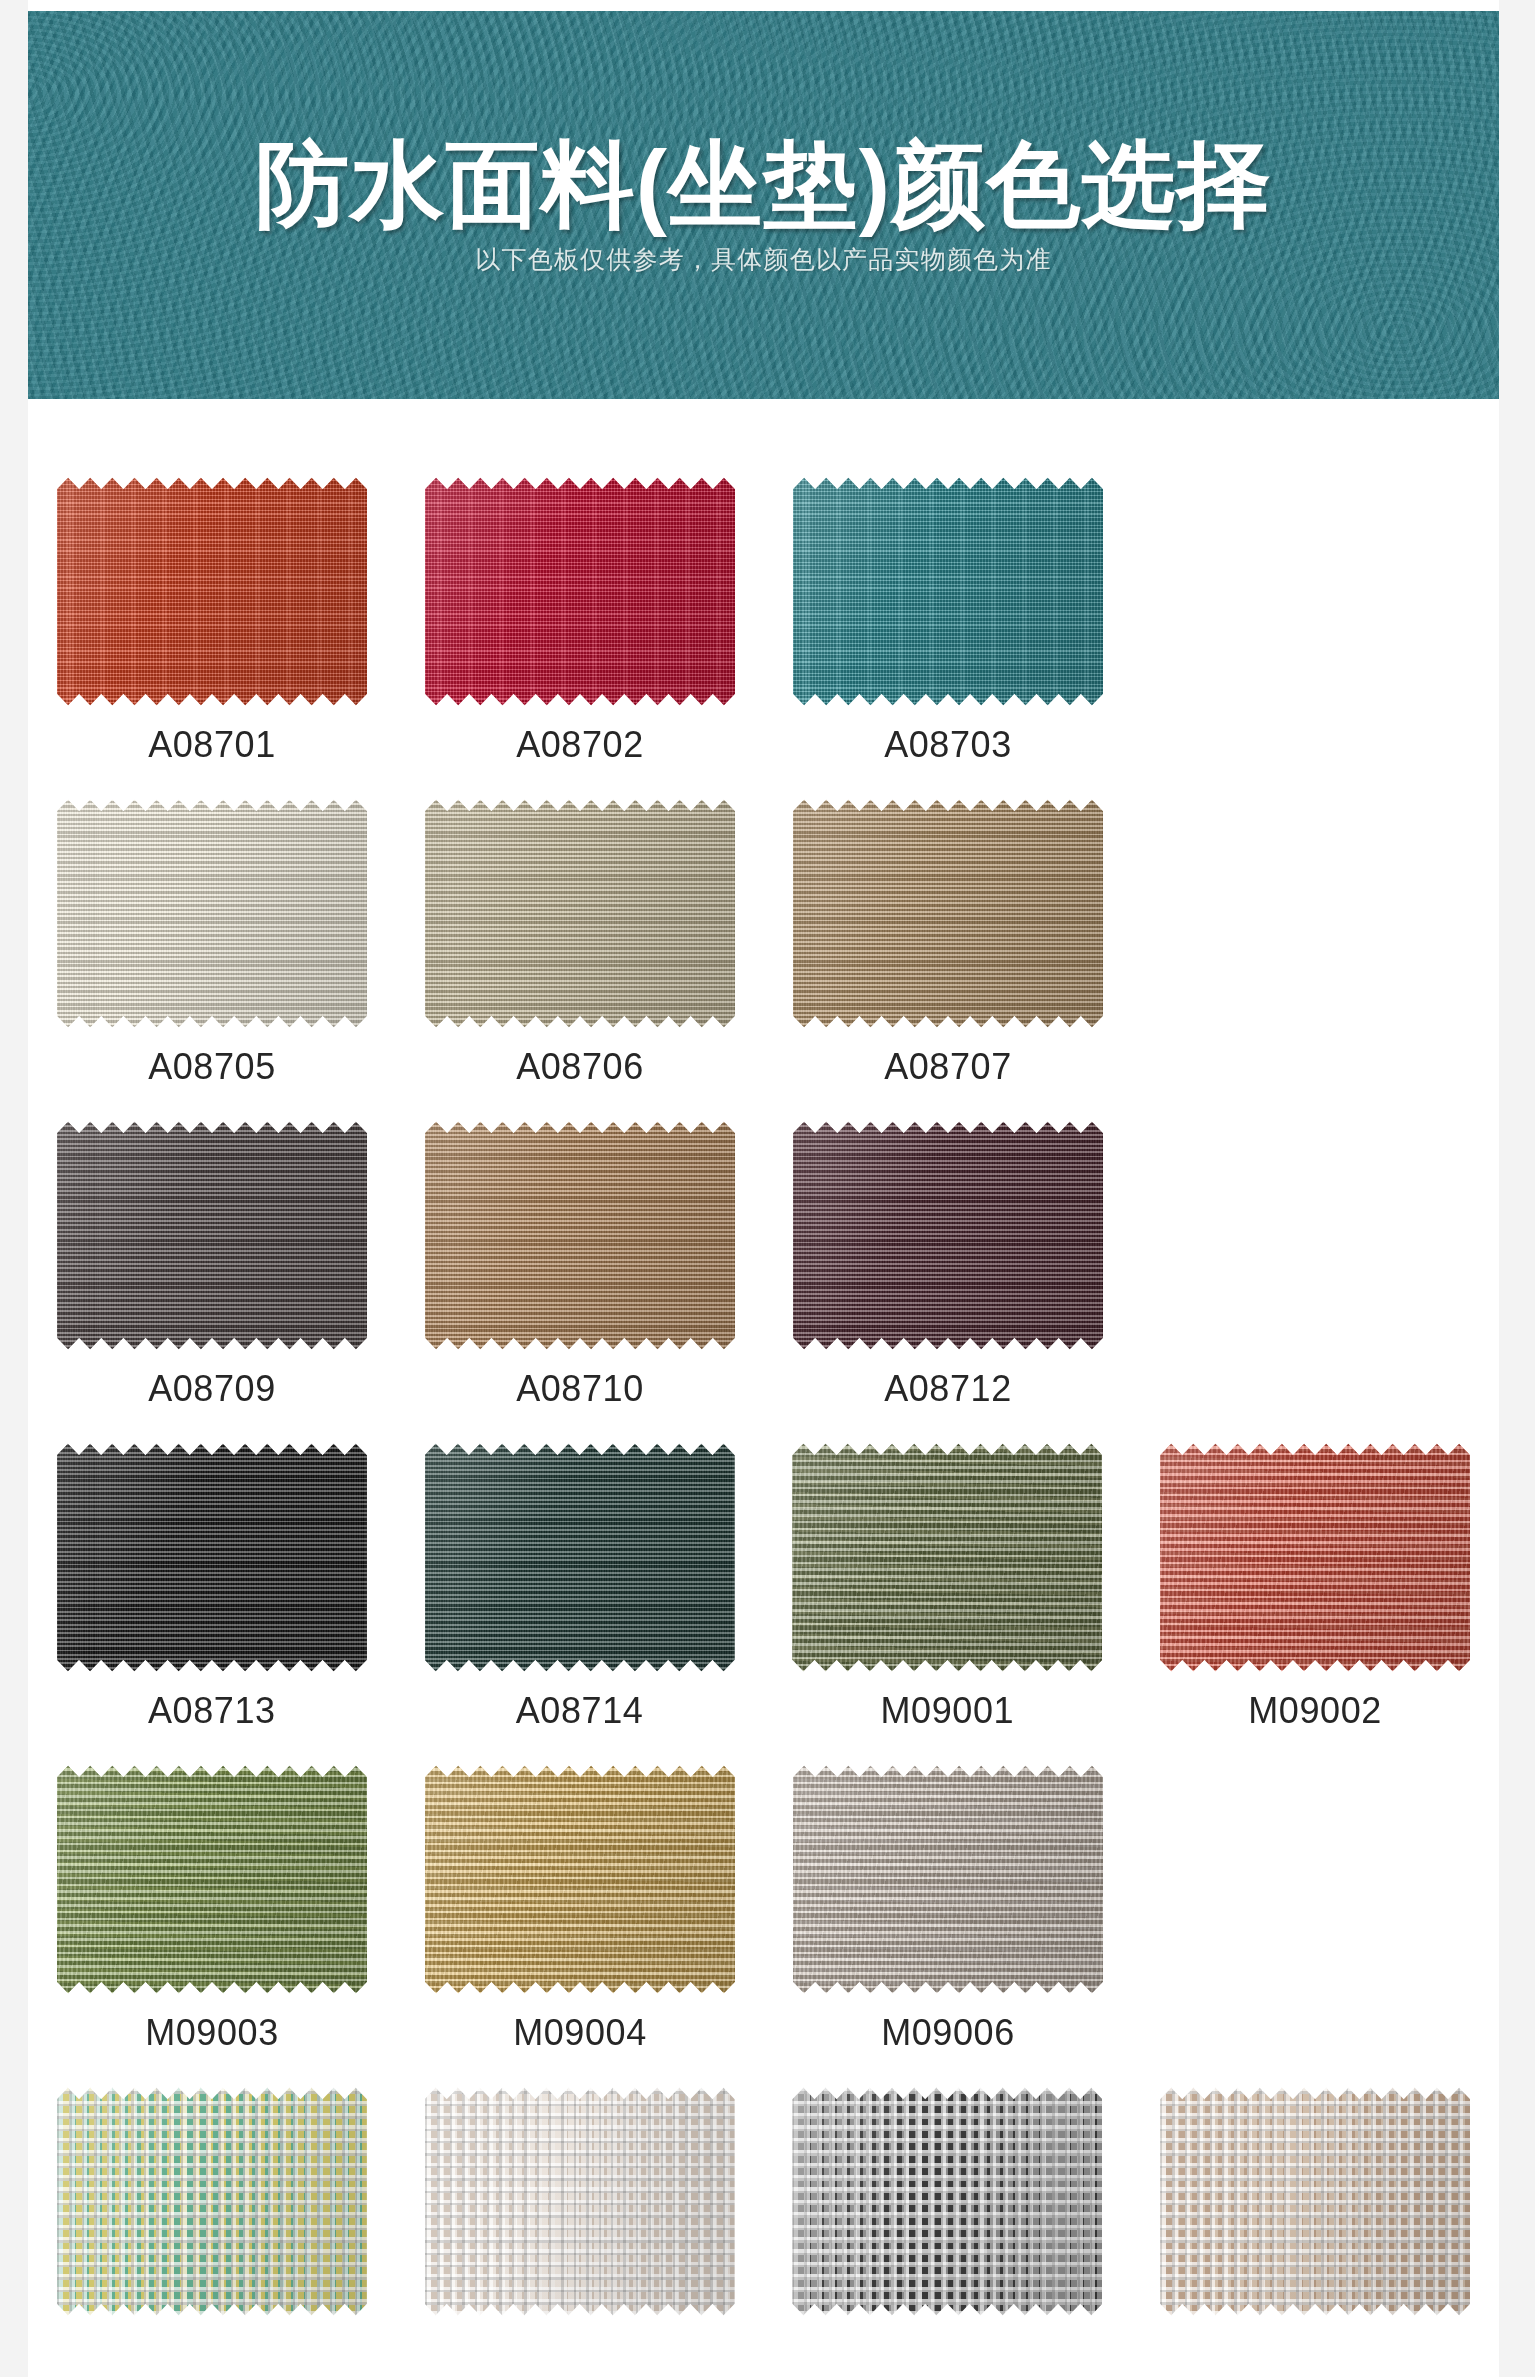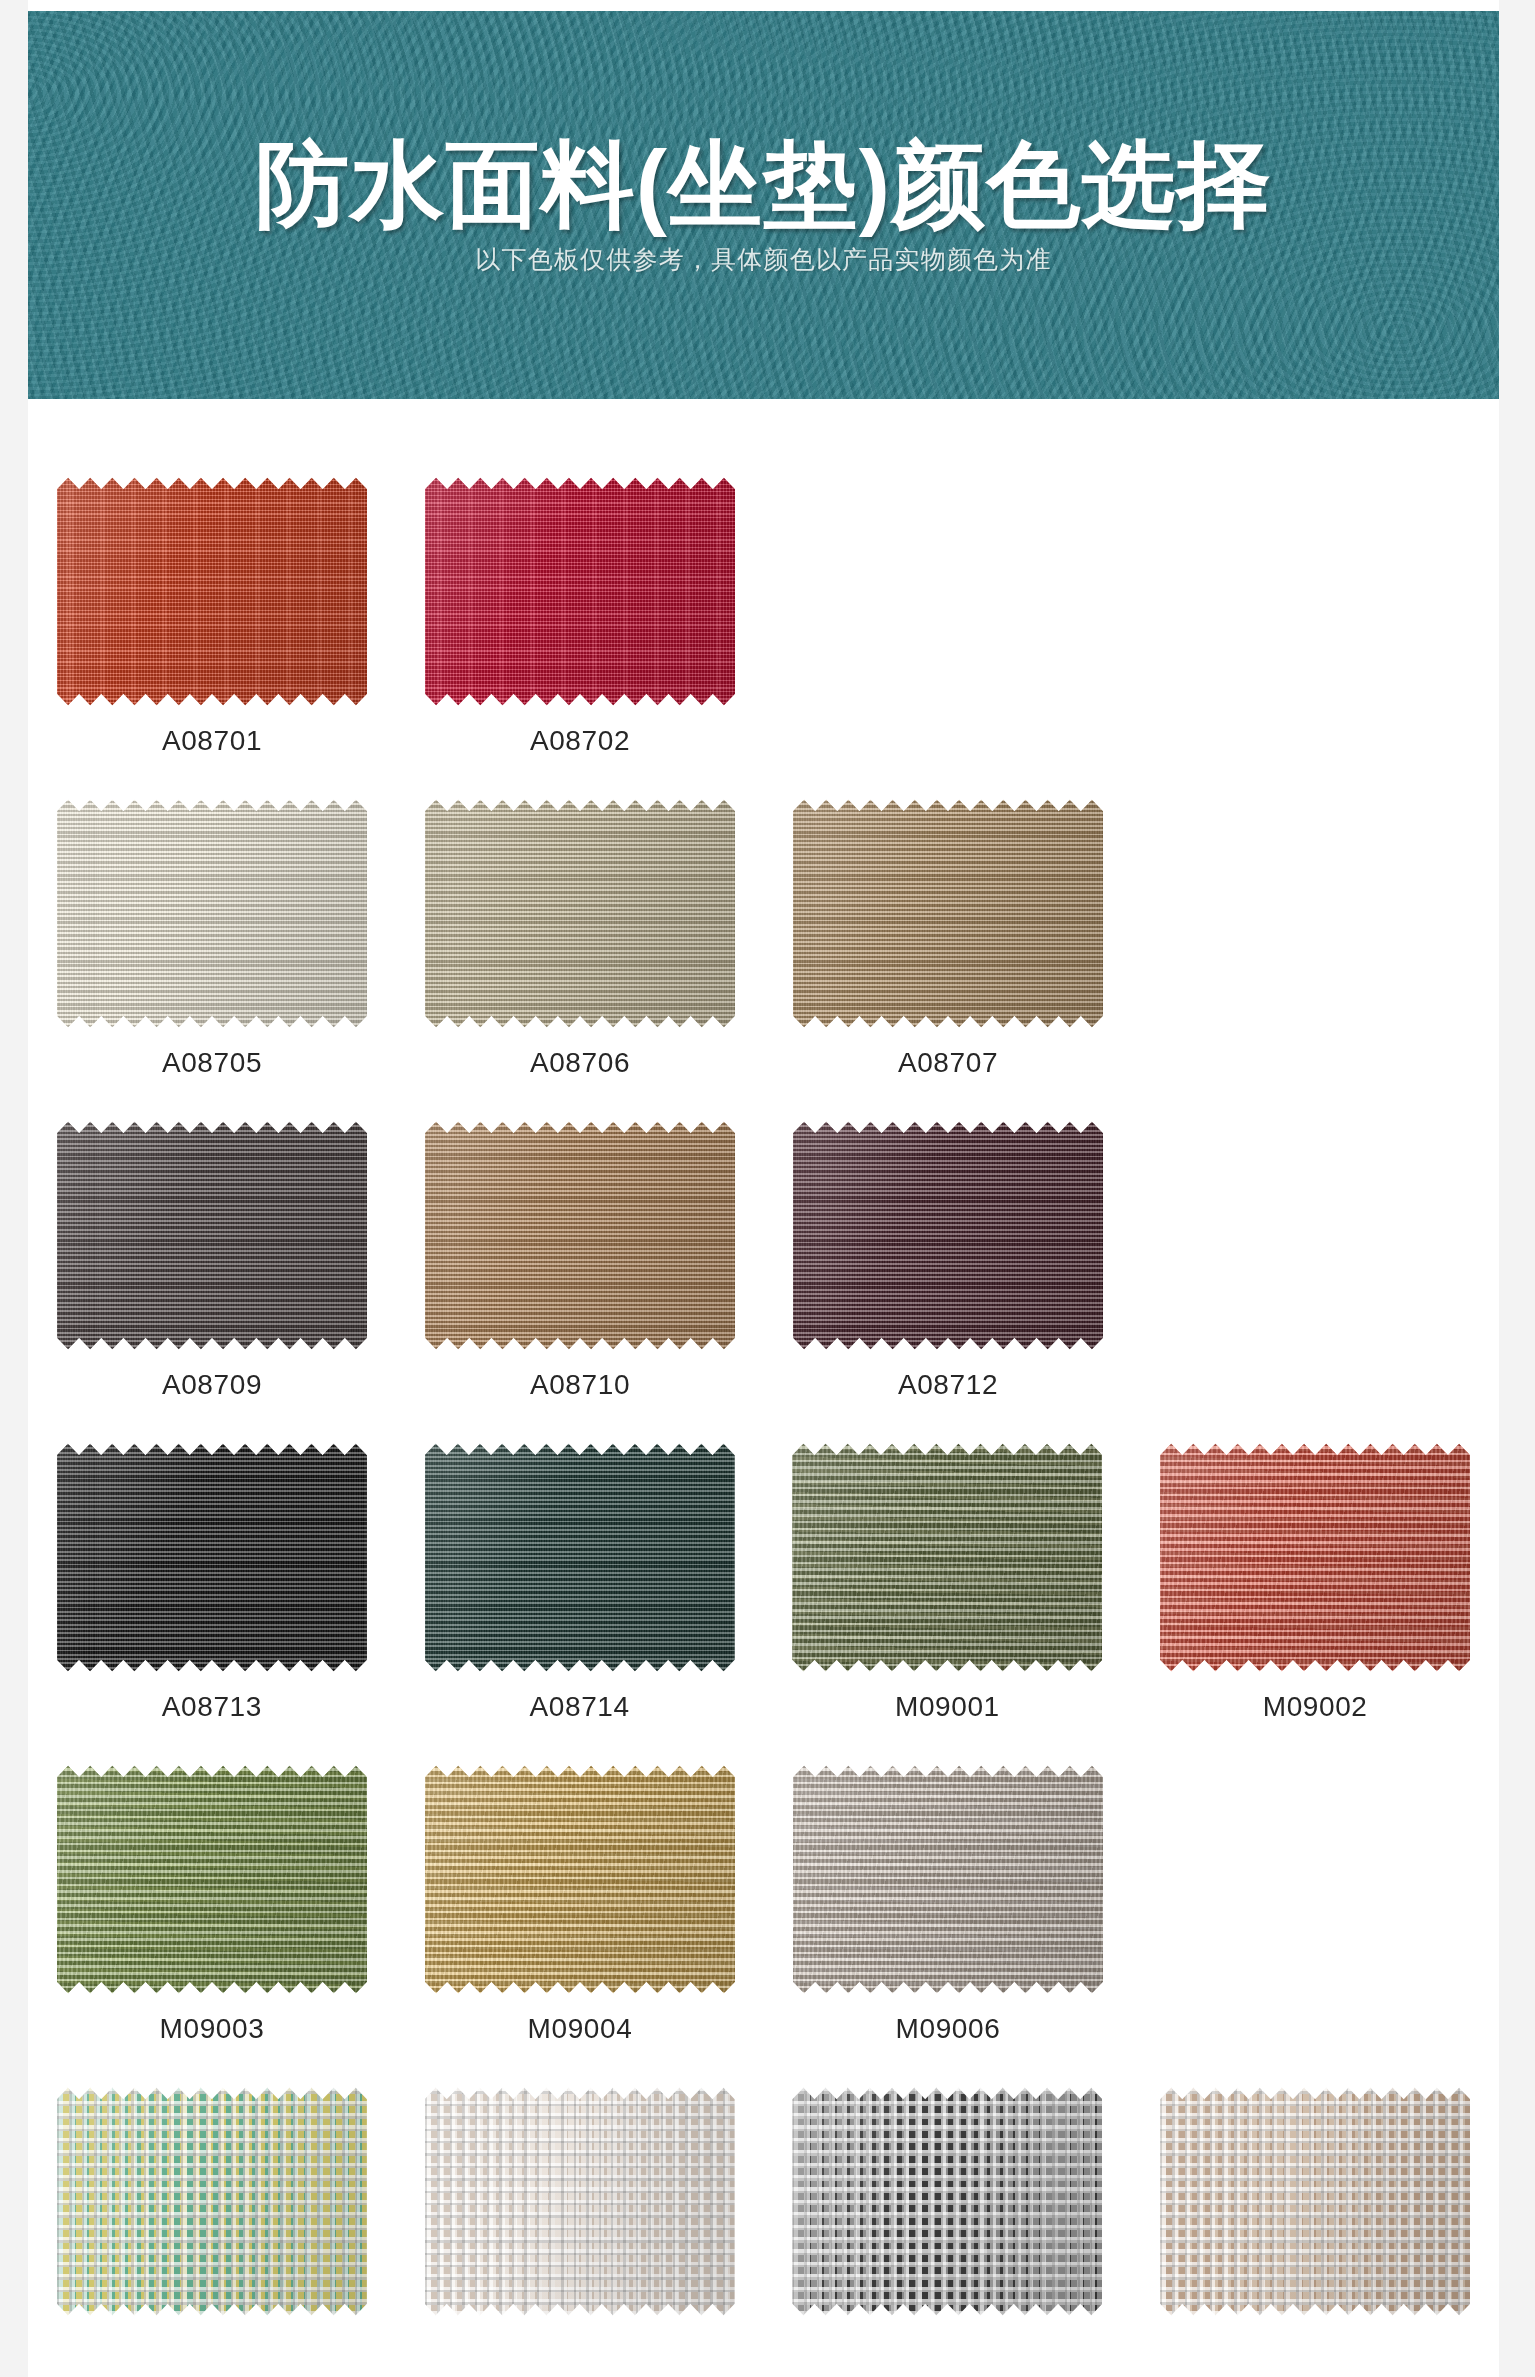--- a/index.html
+++ b/index.html
@@ -236,21 +236,21 @@
     position: absolute; inset: 0;
     background: linear-gradient(118deg,
       rgba(255,255,255,0.16) 0%,
       rgba(255,255,255,0.00) 38%,
       rgba(0,0,0,0.07) 72%,
       rgba(0,0,0,0.12) 100%);
   }
 
   .swatch-label {
     margin-top: 15px;
-    font-size: 28px;
+    font-size: 36px;
     font-weight: normal;
     color: #262626;
     letter-spacing: 0.6px;
     line-height: 1;
     text-align: center;
     min-height: 37px;
   }
   .swatch-label.empty { visibility: hidden; }
 </style>
 </head>
@@ -282,20 +282,30 @@
         <div class="cell">
           <div class="swatch-wrap">
             <div class="swatch">
               <div class="base" style="background: rgb(207, 14, 51);"></div>
               <div class="weave-plain"></div>
               <div class="shade"></div>
             </div>
           </div>
           <div class="swatch-label">A08702</div>
         </div>
+        <div class="cell">
+          <div class="swatch-wrap">
+            <div class="swatch">
+              <div class="base" style="background: rgb(43, 141, 150);"></div>
+              <div class="weave-plain"></div>
+              <div class="shade"></div>
+            </div>
+          </div>
+          <div class="swatch-label">A08703</div>
+        </div>
       </div>
       <div class="row">
         <div class="cell">
           <div class="swatch-wrap">
             <div class="swatch">
               <div class="base" style="background: rgb(239, 233, 214);"></div>
               <div class="weave-rib"></div>
               <div class="shade"></div>
             </div>
           </div>

